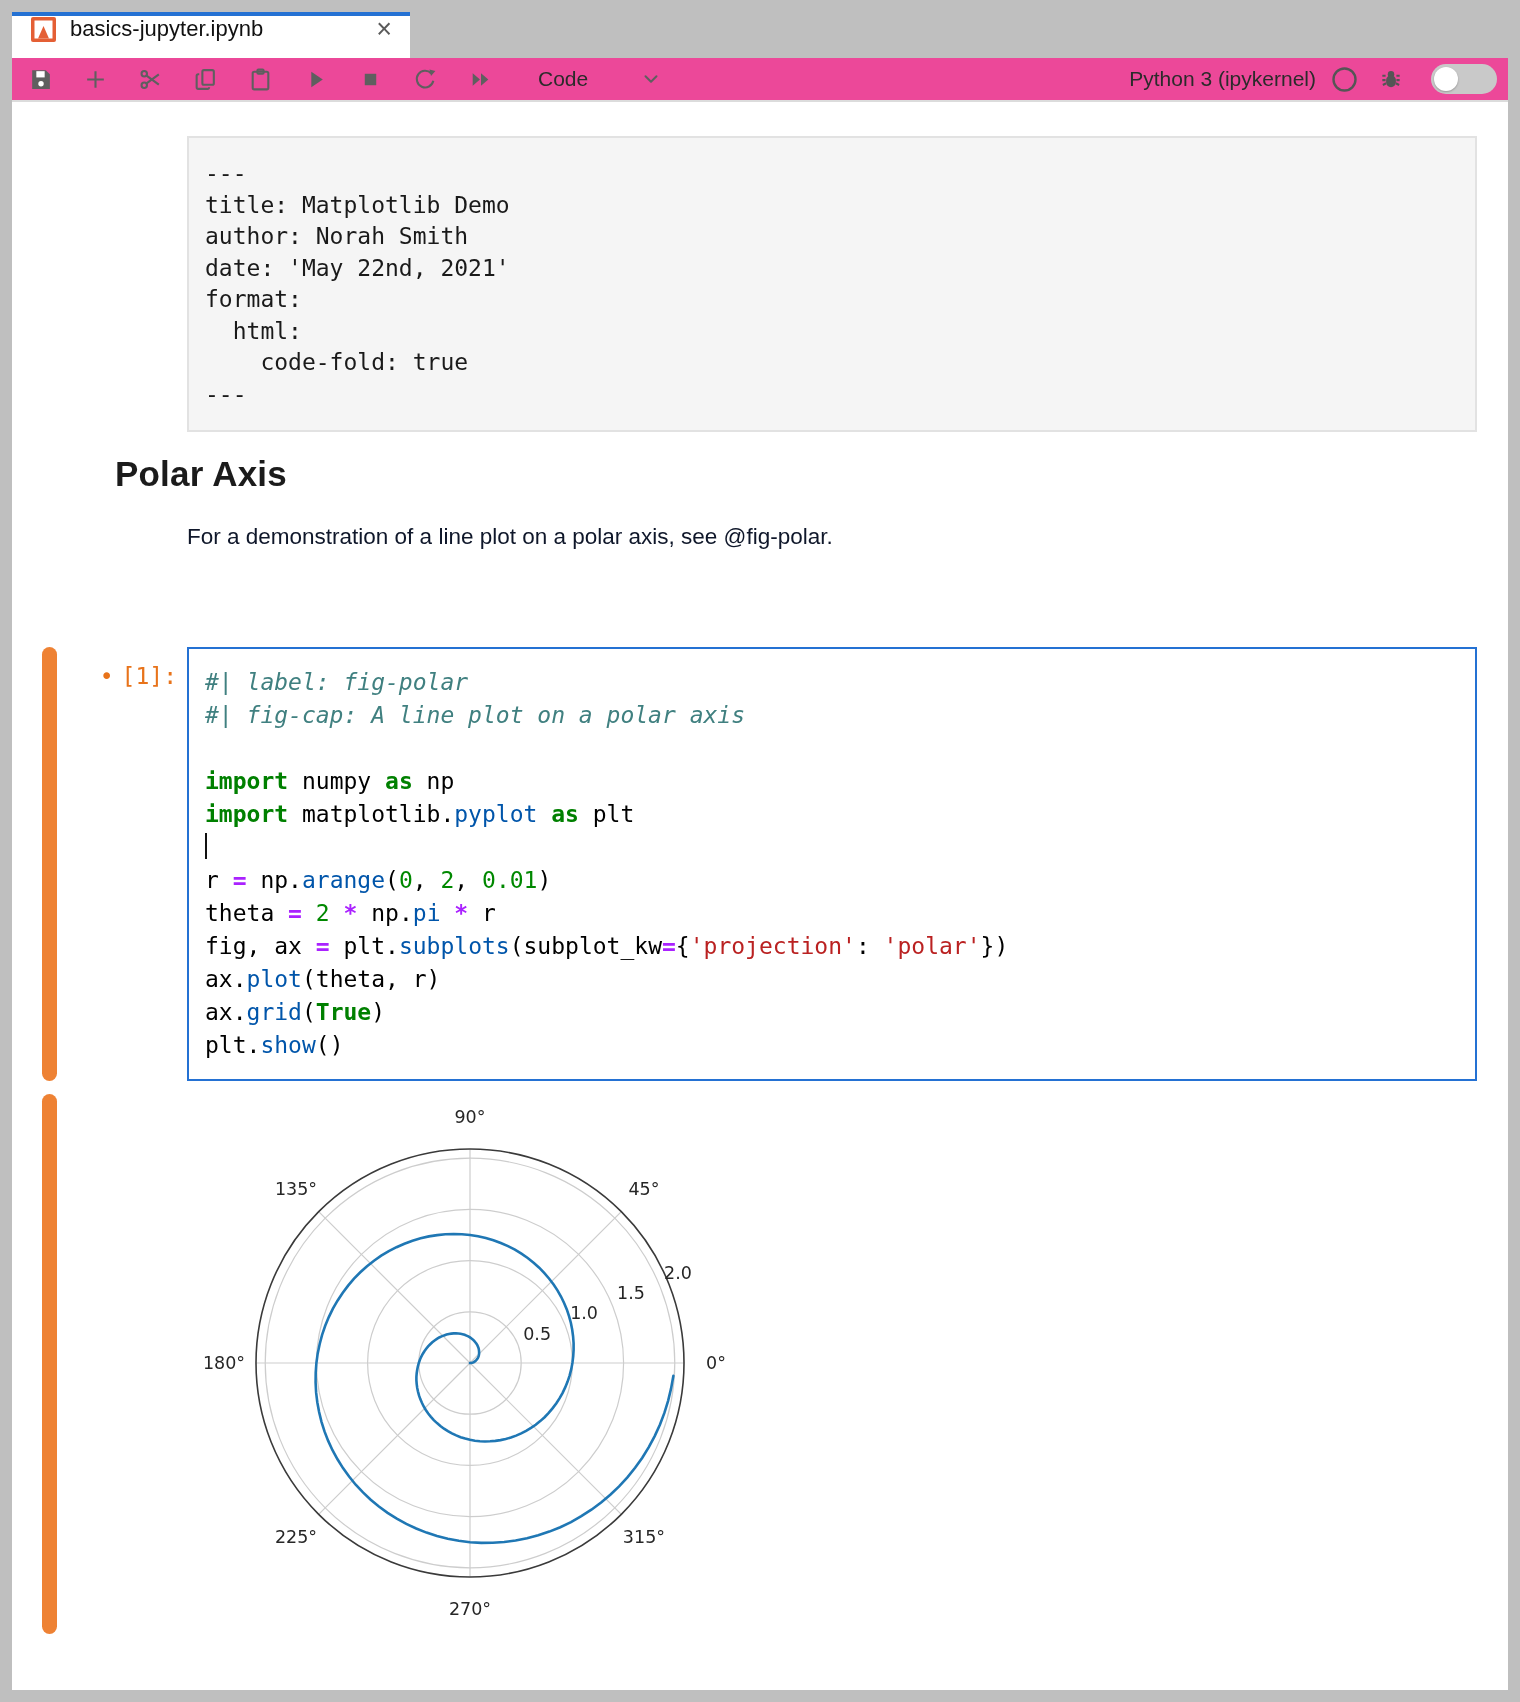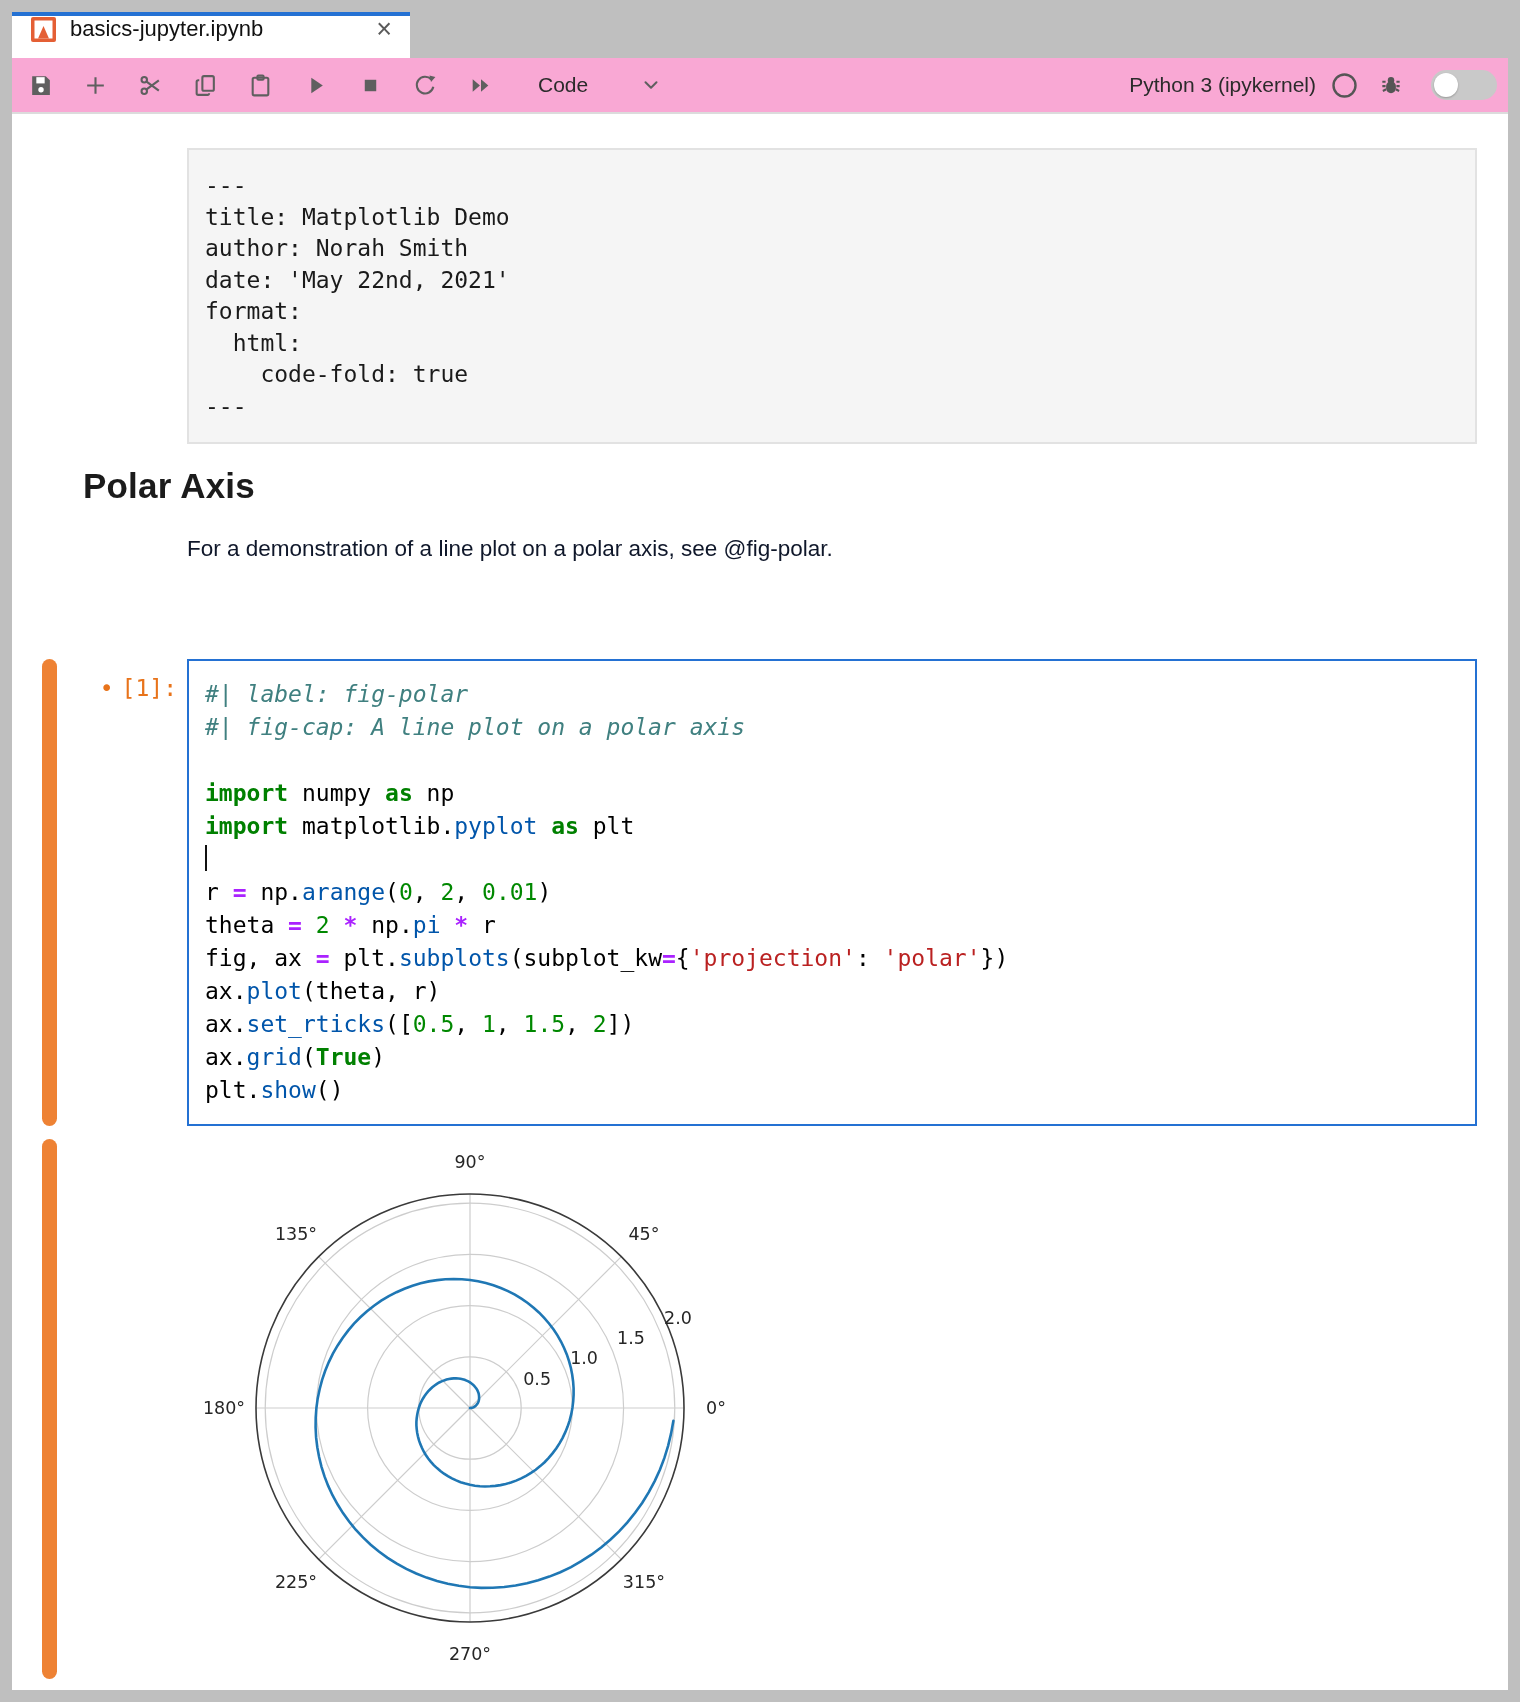--- a/index.html
+++ b/index.html
@@ -10,41 +10,41 @@
 
   
   .tabbar { height:46px; background:#bfbfbf; display:flex; }
   .tab { width:398px; height:46px; background:#ffffff; position:relative; display:flex; padding:4px 14px 0 18px; }
   .tab-accent { position:absolute; left:0; top:0; width:100%; height:4px; background:var(--c-accent); }
   .nb-icon { width:27px; height:27px; flex:none; }
   .tab-title { font-size:22px; color:#111; margin-left:13px; flex:1; white-space:nowrap; }
   .tab-close { font-size:27px; color:#5a5a5a; line-height:27px; padding:0 4px; cursor:pointer; }
 
   
-  .toolbar { height:56px; display:flex; align-items:center; padding-left:15px; border-bottom:2px solid #dcdcdc; background:#f9a8d4; }
+  .toolbar { height:44px; display:flex; align-items:center; padding-left:15px; border-bottom:2px solid #dcdcdc; background:#ec4899; }
   .tbtn { width:26px; height:26px; border:none; background:transparent; margin-right:29px; display:flex; align-items:center; justify-content:center; padding:0; cursor:pointer; }
   .tbtn svg { width:25px; height:25px; }
   .icon-stroke { stroke:#5f5f5f; stroke-width:2; fill:none; }
   .icon-fill { fill:#5f5f5f; }
   .mode-select { display:flex; align-items:center; margin-left:16px; cursor:pointer; }
   .mode-label { font-size:21px; color:#2b2b2b; }
   .mode-select svg { width:22px; height:22px; margin-left:52px; }
   .kernel-name { margin-left:auto; font-size:21px; color:#2b2b2b; white-space:nowrap; cursor:pointer; }
   .kernel-status { width:27px; height:27px; margin-left:15px; flex:none; }
   .bug-icon { width:26px; height:26px; margin-left:20px; flex:none; }
   .toggle { width:66px; height:30px; border-radius:15px; background:#c9c9c9; margin-left:27px; margin-right:11px; position:relative; flex:none; cursor:pointer; }
   .toggle .knob { position:absolute; left:3px; top:3px; width:24px; height:24px; border-radius:50%; background:#ffffff; box-shadow:0 1px 2px rgba(0,0,0,.25); }
 
   
   .content { position:relative; }
 
   .yaml-cell { margin:34px 31px 0 175px; background:#f5f5f5; border:2px solid #e2e2e2; padding:20px 16px;
                font-family:"DejaVu Sans Mono", monospace; font-size:23px; line-height:31.5px; color:#1a1a1a; white-space:pre; }
 
-  .md-h1 { margin:20px 0 0 71px; font-size:35px; line-height:44px; font-weight:700; color:#1b1b1b; letter-spacing:.2px; }
+  .md-h1 { margin:20px 0 0 103px; font-size:35px; line-height:44px; font-weight:700; color:#1b1b1b; letter-spacing:.2px; }
   .md-p  { margin:26px 0 0 175px; font-size:22.5px; line-height:30px; color:#0f172a; }
 
   .cell-row { display:flex; margin-top:95px; margin-right:31px; }
   .output-row { display:flex; margin-top:13px; height:540px; }
   .gutter { width:175px; flex:none; position:relative; }
   .collapser { position:absolute; left:30px; top:0; bottom:0; width:15px; border-radius:8px; background:var(--c-collapser); cursor:pointer; }
   .prompt { position:absolute; right:10px; top:16px; font-family:"DejaVu Sans Mono", monospace; font-size:23px; color:var(--c-prompt); white-space:nowrap; }
   .prompt .dirty-dot { margin-right:8px; }
 
   .code-cell { flex:1; border:2px solid var(--c-accent); background:#ffffff; padding:17px 16px; }
@@ -179,21 +179,20 @@
           <div class="cline"><span class="tok-cm">#| label: fig-polar</span></div>
           <div class="cline"><span class="tok-cm">#| fig-cap: A line plot on a polar axis</span></div>
           <div class="cline"> </div>
           <div class="cline"><span class="tok-kw">import</span><span class="tok-var"> numpy </span><span class="tok-kw">as</span><span class="tok-var"> np</span></div>
           <div class="cline"><span class="tok-kw">import</span><span class="tok-var"> matplotlib.</span><span class="tok-prop">pyplot</span><span class="tok-var"> </span><span class="tok-kw">as</span><span class="tok-var"> plt</span></div>
           <div class="cline"><span class="caret"></span></div>
           <div class="cline"><span class="tok-var">r </span><span class="tok-op">=</span><span class="tok-var"> np.</span><span class="tok-prop">arange</span><span class="tok-var">(</span><span class="tok-num">0</span><span class="tok-var">, </span><span class="tok-num">2</span><span class="tok-var">, </span><span class="tok-num">0.01</span><span class="tok-var">)</span></div>
           <div class="cline"><span class="tok-var">theta </span><span class="tok-op">=</span><span class="tok-var"> </span><span class="tok-num">2</span><span class="tok-var"> </span><span class="tok-op">*</span><span class="tok-var"> np.</span><span class="tok-prop">pi</span><span class="tok-var"> </span><span class="tok-op">*</span><span class="tok-var"> r</span></div>
           <div class="cline"><span class="tok-var">fig, ax </span><span class="tok-op">=</span><span class="tok-var"> plt.</span><span class="tok-prop">subplots</span><span class="tok-var">(subplot_kw</span><span class="tok-op">=</span><span class="tok-var">{</span><span class="tok-str">'projection'</span><span class="tok-var">: </span><span class="tok-str">'polar'</span><span class="tok-var">})</span></div>
           <div class="cline"><span class="tok-var">ax.</span><span class="tok-prop">plot</span><span class="tok-var">(theta, r)</span></div>
-          <div class="cline"><span class="tok-var">ax.</span><span class="tok-prop">set_rticks</span><span class="tok-var">([</span><span class="tok-num">0.5</span><span class="tok-var">, </span><span class="tok-num">1</span><span class="tok-var">, </span><span class="tok-num">1.5</span><span class="tok-var">, </span><span class="tok-num">2</span><span class="tok-var">])</span></div>
           <div class="cline"><span class="tok-var">ax.</span><span class="tok-prop">grid</span><span class="tok-var">(</span><span class="tok-kw">True</span><span class="tok-var">)</span></div>
           <div class="cline"><span class="tok-var">plt.</span><span class="tok-prop">show</span><span class="tok-var">()</span></div>
         </div>
     </div>
 
     <div class="output-row">
       <div class="gutter">
         <div class="collapser"></div>
       </div>
       <div class="output-area">

